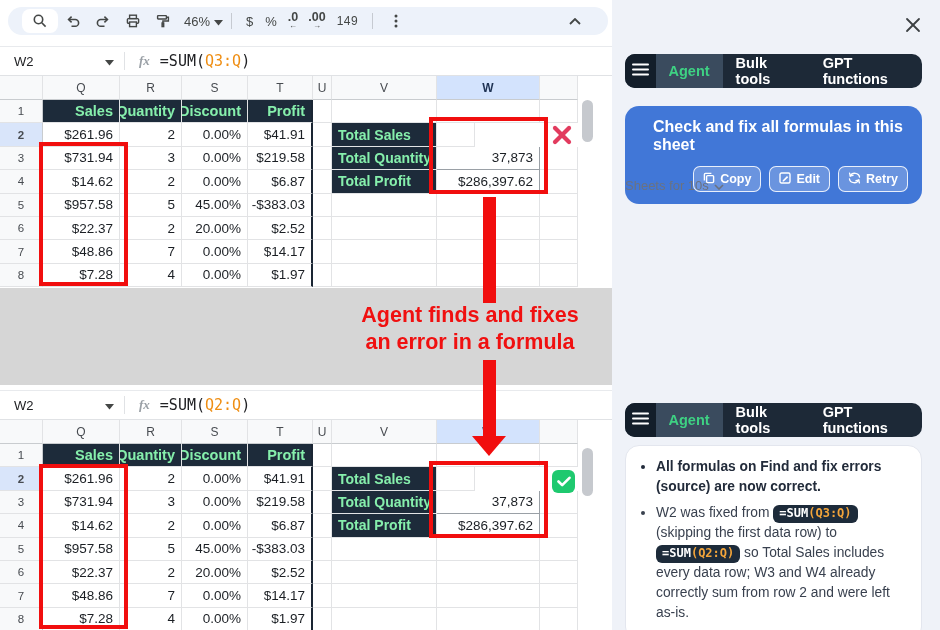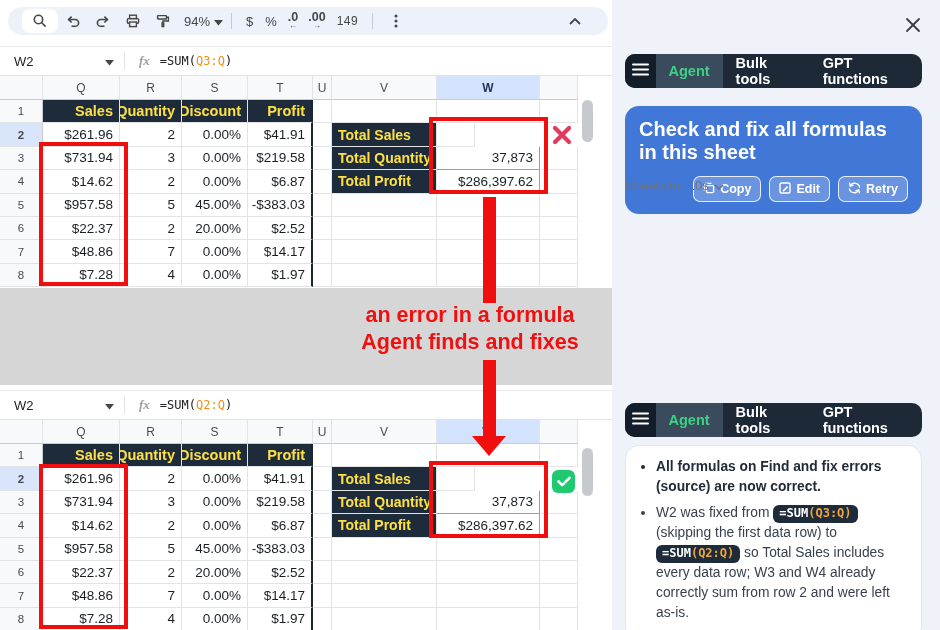--- a/index.html
+++ b/index.html
@@ -23,36 +23,36 @@
   .tb-collapse{margin-left:auto;margin-right:18px;}
 
   
   .fbar{left:0;width:644px;height:28px;background:#fff;border-top:1px solid #e8eaed;
         border-bottom:1px solid #e0e2e5;display:flex;align-items:center;font-size:13px;color:#202124;}
   .namebox{width:100px;display:flex;align-items:center;justify-content:space-between;
            padding:0 10px 0 14px;cursor:pointer;}
   .fx{font-style:italic;font-family:"Liberation Serif",serif;color:#9aa0a6;font-weight:bold;
       font-size:13px;margin:0 10px 0 14px;}
   .fbar .sep{width:1px;height:18px;background:#e0e2e5;}
-  .formula{font-family:"DejaVu Sans Mono",monospace;font-size:12px;}
+  .formula{font-family:"DejaVu Sans Mono",monospace;font-size:15px;}
   .frange{color:#ef8e13;}
 
   
   .grid{left:0;width:612px;background:#fff;}
   .grow{display:flex;}
   .gc{box-sizing:border-box;border-right:1px solid #e2e3e5;border-bottom:1px solid #e2e3e5;
       font-size:13.5px;color:#1b1f24;display:flex;align-items:center;overflow:hidden;white-space:nowrap;}
   .gc.num{justify-content:flex-end;padding-right:6px;}
   .gc.hdr{background:#f8f9fa;justify-content:center;font-size:12px;color:#474b50;
           border-bottom:1px solid #c9cccf;cursor:pointer;}
   .gc.rowh{background:#f8f9fa;justify-content:center;font-size:11.5px;color:#474b50;
            border-right:1px solid #c9cccf;cursor:pointer;}
   .gc.selhdr{background:#d3e3fd;color:#1f3354;font-weight:bold;}
   .gc.selrow{background:#d9e5fa;font-weight:bold;}
-  .gc.navy{background:#1d2b3a;color:#fde047;font-weight:bold;font-size:14.5px;}
+  .gc.navy{background:#1d2b3a;color:#86efac;font-weight:bold;font-size:14.5px;}
   .gc.navy.lab{padding-left:6px;font-size:14px;}
   .gc.tEdge{border-right:2px solid #1a2533;}
   .gc.tot{justify-content:flex-end;padding-right:6px;border-color:#9aa0a6;}
   .gc.selcell{border:2px solid #2e64c9;position:relative;}
   .handle{position:absolute;right:-4px;bottom:-4px;width:8px;height:8px;border-radius:50%;
           background:#2e64c9;border:1px solid #fff;}
   .scrollpill{width:11px;border-radius:6px;background:#c6c9ce;}
 
   
   .redbox{border:4px solid #f10e0e;box-sizing:border-box;z-index:20;}
@@ -72,21 +72,21 @@
   .pclose{position:absolute;right:18px;top:16px;cursor:pointer;}
   .tabbar{position:absolute;left:13px;right:18px;height:34px;background:#1d2937;border-radius:10px;
           display:flex;align-items:center;overflow:hidden;z-index:12;}
   .tb-ham{width:35px;height:34px;background:#131e2a;display:flex;align-items:center;
           justify-content:center;cursor:pointer;}
   .tab{font-size:14.5px;font-weight:bold;color:#fff;padding:0 13px;height:34px;display:flex;
        align-items:center;cursor:pointer;}
   .tab.active{background:#3a4b5e;color:#3ed183;}
   .bluecard{position:absolute;left:13px;right:18px;background:#4177d7;border-radius:14px;
             padding:12px 14px 12px;box-sizing:border-box;color:#fff;}
-  .bluecard .q{font-size:20px;font-weight:bold;}
+  .bluecard .q{font-size:16px;font-weight:bold;margin-left:14px;}
   .bc-btns{display:flex;justify-content:flex-end;gap:8px;margin-top:12px;}
   .bc-btn{display:flex;align-items:center;gap:5px;background:rgba(255,255,255,.22);
           border:1px solid rgba(255,255,255,.85);border-radius:7px;height:24px;padding:0 9px;
           font-size:12.5px;font-weight:bold;color:#fff;cursor:pointer;}
   .thought{position:absolute;left:13px;font-size:13px;color:#6b7280;display:flex;align-items:center;
            gap:5px;cursor:pointer;}
   .whitecard{position:absolute;left:13px;right:18px;background:#fff;border:1px solid #e3e6ee;
              border-radius:14px;box-sizing:border-box;padding:11px 14px;font-size:13.8px;
              color:#39414f;line-height:1.45;}
   .whitecard ul{margin:0;padding-left:16px;}
@@ -139,21 +139,21 @@
     <div class="tb-ic">
         <span>
       <svg width="16" height="16" viewBox="0 0 16 16" fill="none" stroke="#444746" stroke-width="1.4">
         <rect x="2.6" y="2.6" width="8.8" height="3.4" rx="0.6"></rect>
         <path d="M11.4 4.3 H13.4 V8 H7.9 V10"></path>
             <rect x="7.1" y="10" width="1.6" height="3.6" fill="#444746"></rect>
       </svg>
         </span>
       </div>
     <div class="tb-zoom">
-      <span>94%</span>
+      <span>46%</span>
       <span>
         <svg width="9" height="6" viewBox="0 0 9 6">
             <polygon points="0,0 9,0 4.5,5.5" fill="#444746"></polygon>
           </svg></span>
     </div>
     <div class="tb-sep"></div>
     <div class="tb-txt">$</div>
     <div class="tb-txt">%</div>
     <div class="dec">
       <span class="m">.0</span>
@@ -408,22 +408,22 @@
         <div class="gc " style="width: 19px; height: 23.4px;"></div>
         <div class="gc " style="width: 105px; height: 23.4px;"></div>
         <div class="gc " style="width: 103px; height: 23.4px;"></div>
         <div class="gc " style="width: 38px; height: 23.4px;"></div>
       </div>
     </div>
   <div class="abs scrollpill" style="left:582px;top:448px;height:48px;z-index:12;"></div>
 
   <div class="abs band"></div>
   <div class="abs band-text" style="top:302px;">
+    <div>Agent finds and fixes</div>
     <div>an error in a formula</div>
-    <div>Agent finds and fixes</div>
   </div>
 
   <div class="abs redbox" style="left:39px;top:142px;width:89px;height:144px;"></div>
   <div class="abs redbox" style="left:429px;top:117px;width:119px;height:77px;"></div>
   <div class="abs redbox" style="left:39px;top:464px;width:89px;height:165px;"></div>
   <div class="abs redbox" style="left:429px;top:461px;width:119px;height:77px;"></div>
 
   <div class="abs arrowseg" style="left:483px;top:197px;width:13px;height:106px;"></div>
   <div class="abs arrowseg" style="left:483px;top:360px;width:13px;height:77px;"></div>
   <div class="abs arrowhead" style="left:472px;top:436px;"></div>

